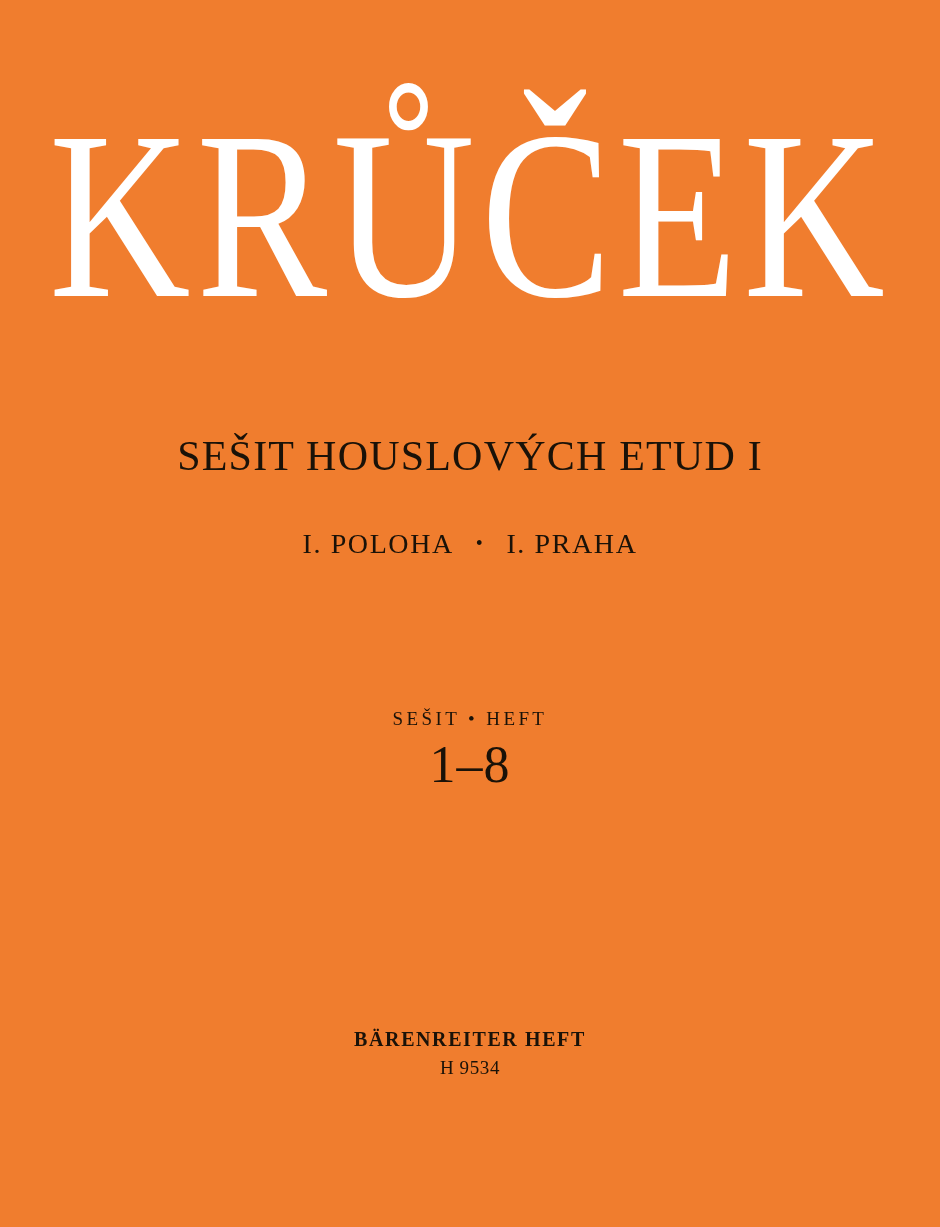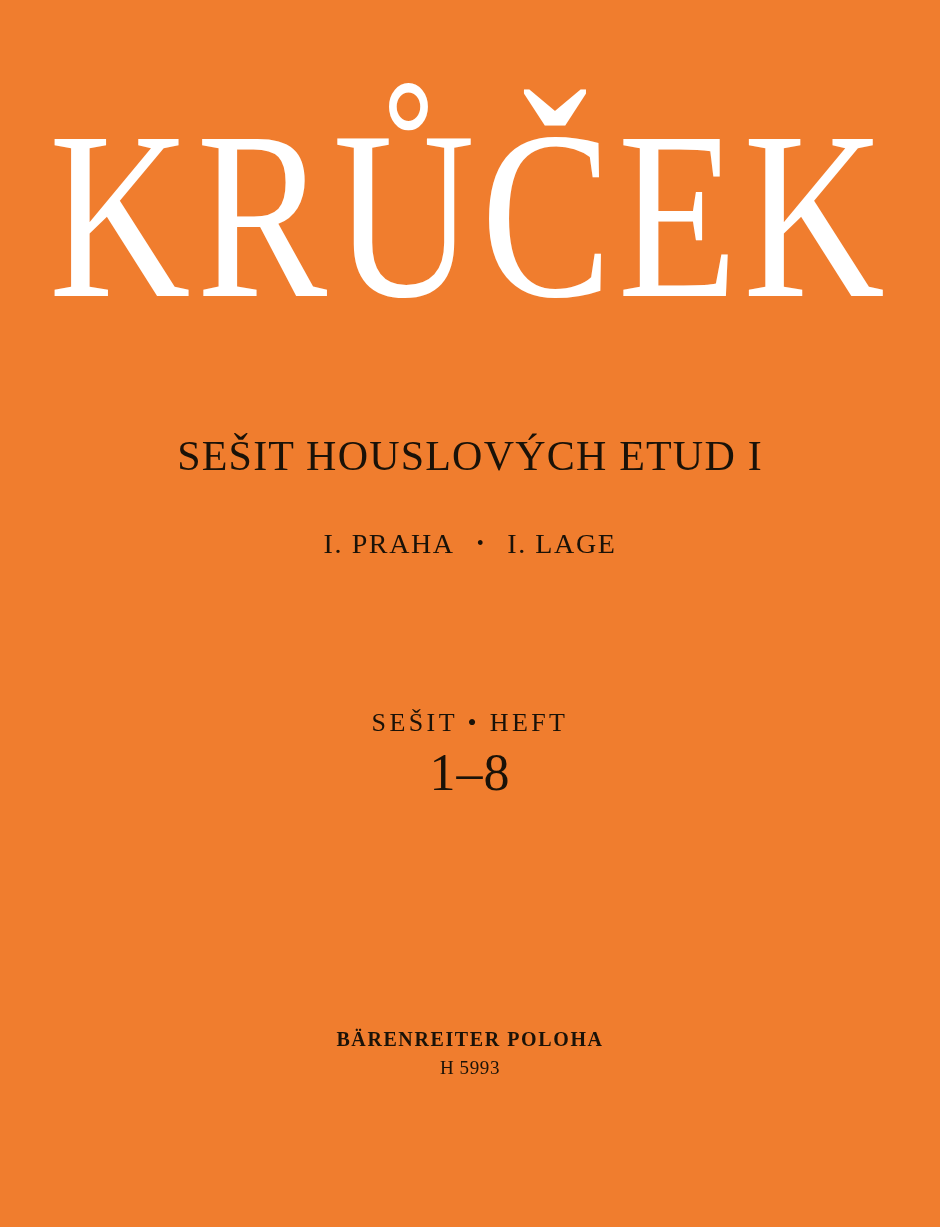--- a/index.html
+++ b/index.html
@@ -77,21 +77,21 @@
   }
 
   
   .volume {
     margin-top: 148px;
     text-align: center;
     color: #1a1208;
   }
   .volume-label {
     font-family: "Liberation Serif", serif;
-    font-size: 26px;
+    font-size: 19px;
     letter-spacing: 3.4px;
     white-space: nowrap;
   }
   .volume-number {
     margin-top: 6px;
     font-family: "Liberation Serif", serif;
     font-size: 52px;
     letter-spacing: 1px;
     line-height: 1.1;
   }
@@ -125,26 +125,26 @@
 
 <div class="cover">
 
   <div class="composer">KRŮČEK</div>
 
   <div class="titles">
     <div class="title-cz">SEŠIT HOUSLOVÝCH ETUD I</div>
   </div>
 
   <div class="position-line">
-    <span>I. PRAHA</span><span class="sep">•</span><span>I. LAGE</span>
+    <span>I. POLOHA</span><span class="sep">•</span><span>I. PRAHA</span>
   </div>
 
   <div class="volume">
     <div class="volume-label">SEŠIT • HEFT</div>
     <div class="volume-number">1–8</div>
   </div>
 
   <div class="imprint">
-    <div class="publisher">BÄRENREITER POLOHA</div>
-    <div class="plate">H 5993</div>
+    <div class="publisher">BÄRENREITER HEFT</div>
+    <div class="plate">H 9534</div>
   </div>
 
 </div>
 
 </body></html>

